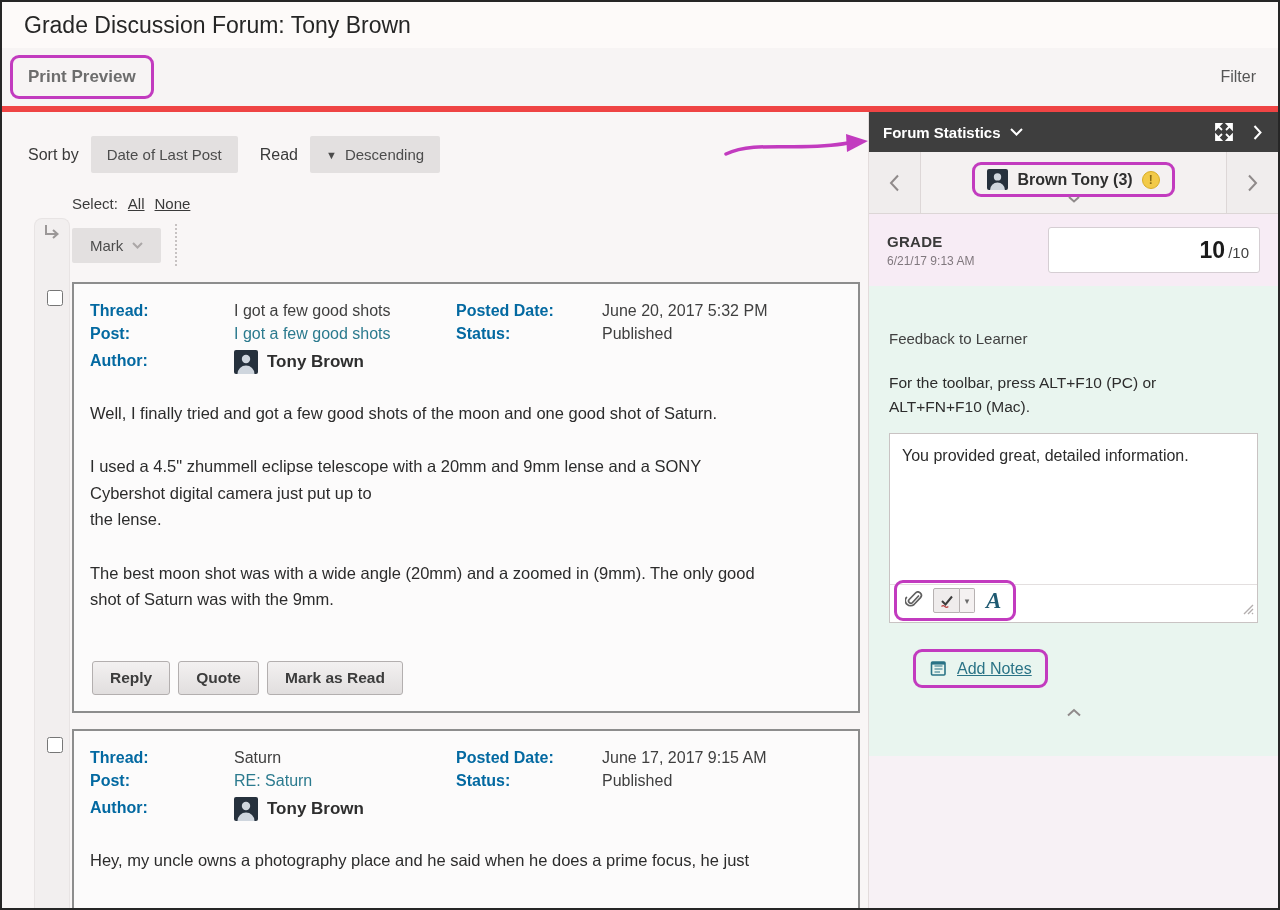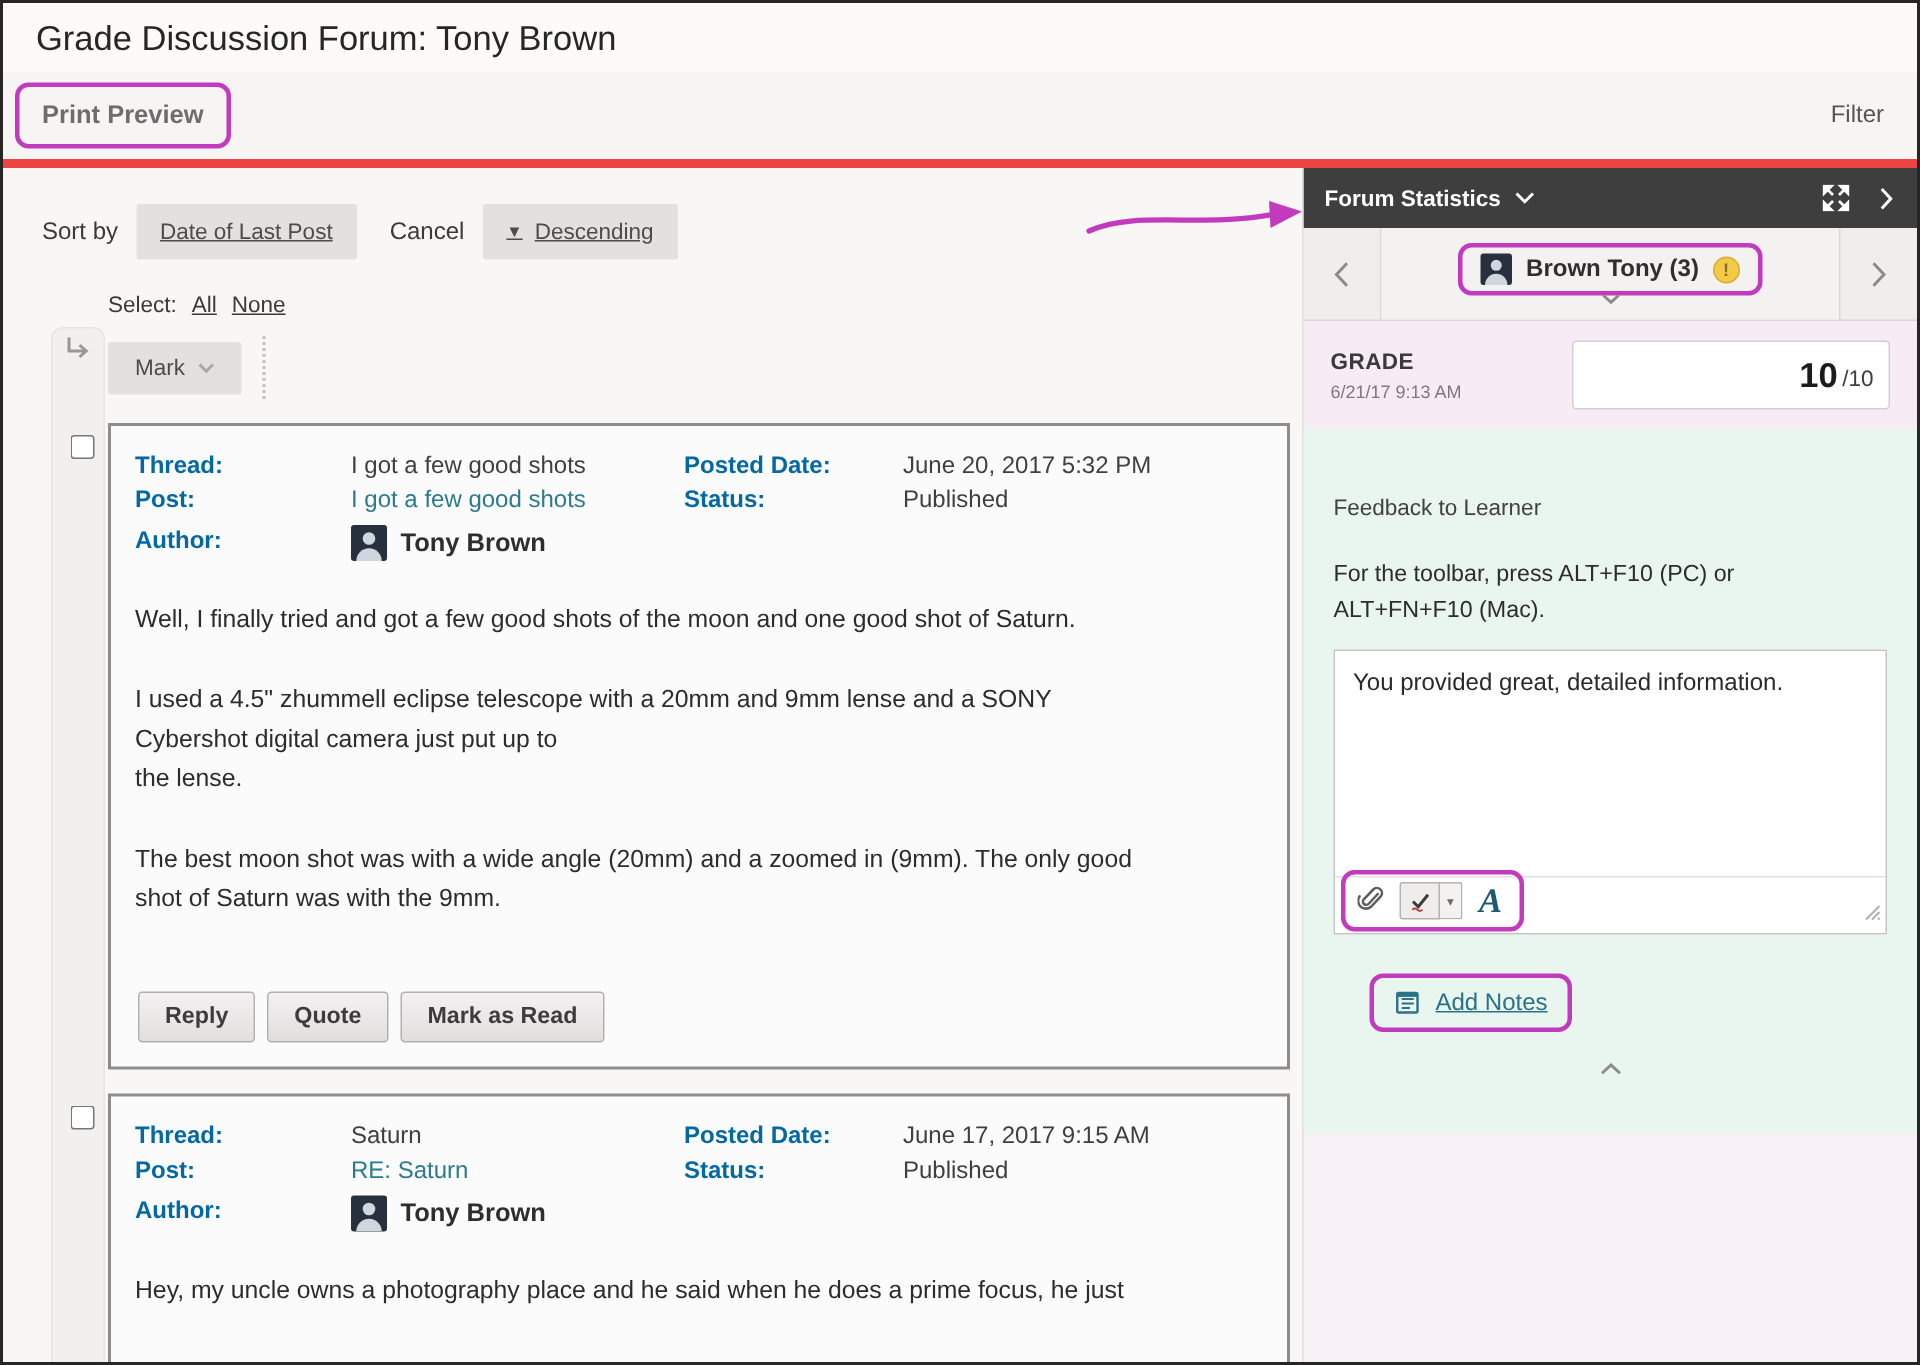--- a/index.html
+++ b/index.html
@@ -26,21 +26,21 @@
   .main { display:flex; height:796px; overflow:hidden; }
   .posts-pane { flex:1; position:relative; background:#f9f6f6; overflow:hidden; padding-top:18px; }
   .grading-pane { width:410px; flex:none; background:#f7f1f5; border-left:1px solid #e3dcdc;
                   display:flex; flex-direction:column; overflow:hidden; }
 
   
   .sort-row { display:flex; align-items:center; margin:6px 0 0 26px; }
   .ctl-label { font-size:16px; color:#3a3a3a; }
   .pill-btn { background:#e3e0e0; border:none; border-radius:2px; font-family:inherit;
               font-size:15px; color:#4c4c4c; padding:10px 16px; margin-left:12px; cursor:pointer;
-              display:inline-flex; align-items:center; gap:8px;text-decoration:underline; }
+              display:inline-flex; align-items:center; gap:8px; }
   .order-label { margin-left:22px; }
   .desc-arrow { font-size:11px; color:#4c4c4c; }
 
   .select-row { margin:22px 0 0 70px; font-size:15px; display:flex; gap:10px; align-items:center; }
   .select-link { color:#3a3a3a; text-decoration:underline; cursor:pointer; }
 
   .mark-row { margin:12px 0 0 70px; display:flex; align-items:center; position:relative; z-index:2; }
   .mark-btn { background:#e3e0e0; border:none; border-radius:2px; font-family:inherit;
               font-size:15px; color:#4c4c4c; padding:9px 18px; cursor:pointer;
               display:inline-flex; align-items:center; gap:9px; }
@@ -158,21 +158,21 @@
 
   <div class="main">
 
     <section class="posts-pane">
 
       <div class="select-rail"></div>
 
       <div class="sort-row">
         <span class="ctl-label">Sort by</span>
         <button class="pill-btn">Date of Last Post</button>
-        <span class="ctl-label order-label">Cancel</span>
+        <span class="ctl-label order-label">Read</span>
         <button class="pill-btn">
           <span class="desc-arrow">▼</span>
           <span>Descending</span>
         </button>
       </div>
 
       <div class="select-row">
         <span class="ctl-label" style="font-size:15px">Select:</span>
         <a class="select-link">All</a>
         <a class="select-link">None</a>

